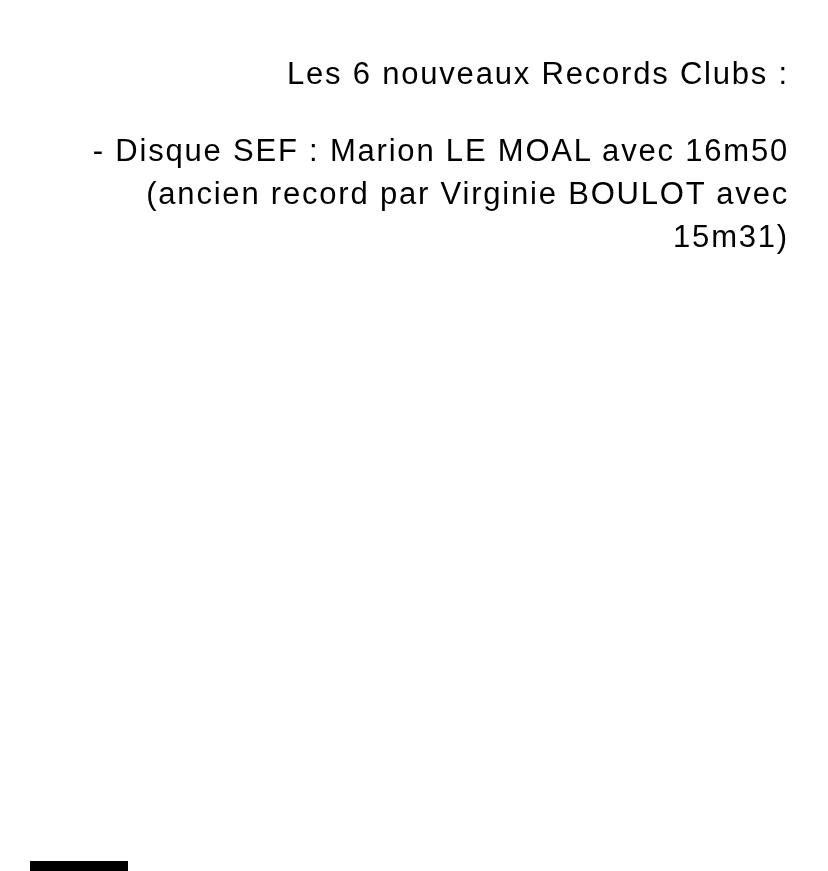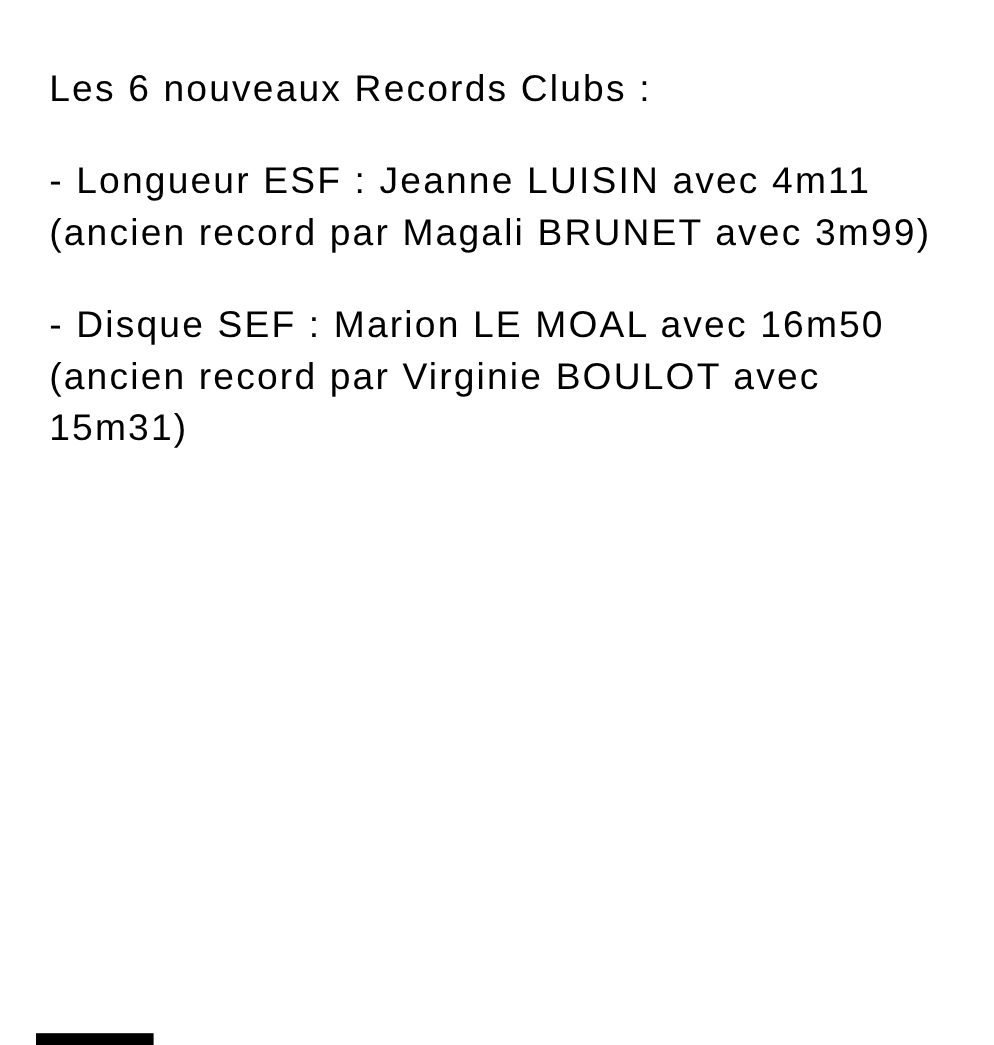--- a/index.html
+++ b/index.html
@@ -26,38 +26,38 @@
     width: 748px;
     color: #000000;
   }
   .para {
     margin: 0 0 34px 0;
     font-size: 31px;
     line-height: 43px;
     letter-spacing: 1.8px;
     color: #000000;
     white-space: nowrap;
+    text-align: right;
   }
   .para:last-child {
     margin-bottom: 0;
   }
   .cutoff {
     position: absolute;
     left: 30px;
     bottom: 0;
     width: 98px;
     height: 10px;
     background: #000000;
   }
 </style>
 </head>
 <body>
 
 <div class="page">
   <div class="article">
     <p class="para">Les 6 nouveaux Records Clubs :</p>
     <div id="records-list">
-        <p class="para">- Longueur ESF : Jeanne LUISIN avec 4m11<br>(ancien record par Magali BRUNET avec 3m99)</p>
         <p class="para">- Disque SEF : Marion LE MOAL avec 16m50<br>(ancien record par Virginie BOULOT avec<br>15m31)</p>
       </div>
   </div>
   <div class="cutoff" style="background: rgb(0, 0, 0);"></div>
 </div>
 
 </body></html>

